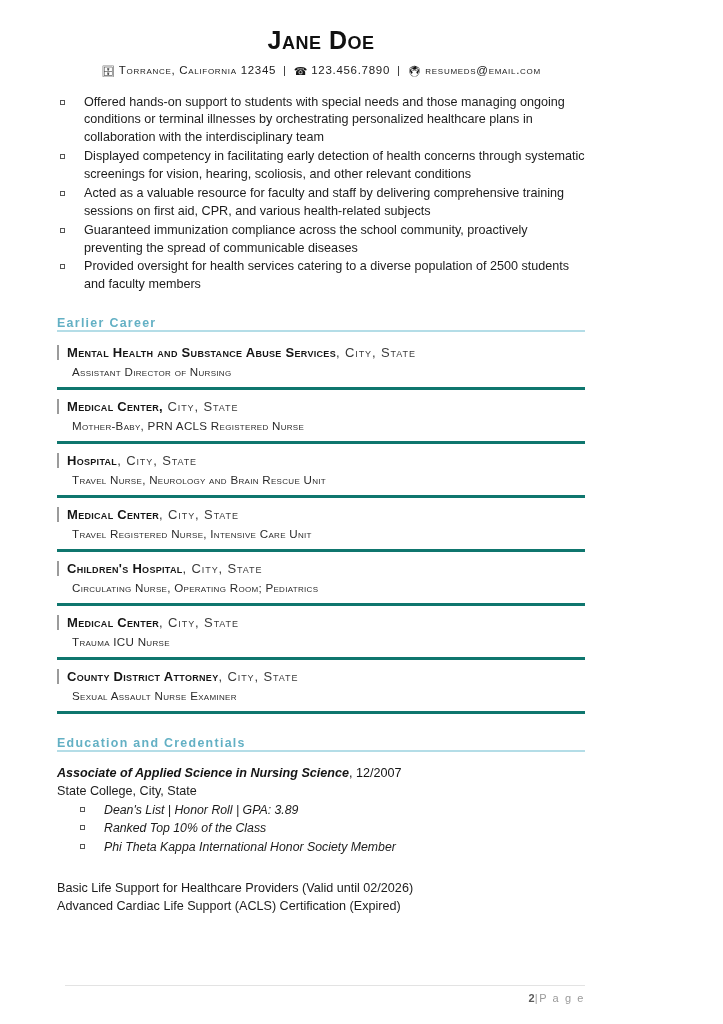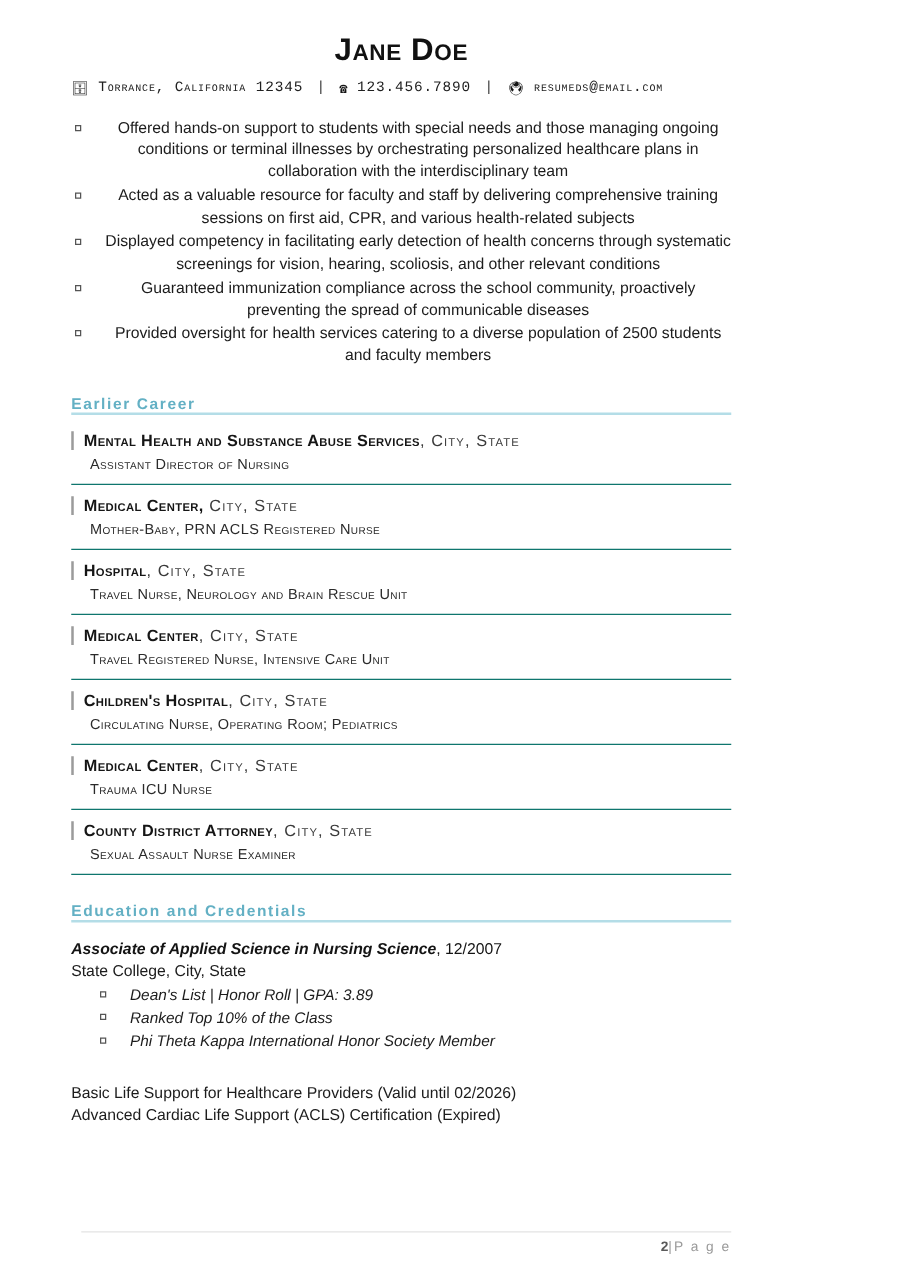--- a/index.html
+++ b/index.html
@@ -30,28 +30,27 @@
     text-align: center;
     font-weight: bold;
     font-size: 25px;
     letter-spacing: 0.5px;
     font-variant: small-caps;
     margin: 27px 0 0 0;
     line-height: 1.1;
     color: #111111;
   }
   .contact {
-    text-align: left;
+    text-align: center;
     font-size: 11.5px;
     font-variant: small-caps;
     letter-spacing: 0.7px;
     color: #202020;
     margin-top: 9px;
     white-space: nowrap;
-    font-family: Liberation Mono, monospace;
   }
   .contact .ic {
     font-variant: normal;
     letter-spacing: 0;
     font-size: 11px;
     display: inline-block;
     vertical-align: -1px;
     color: #151515;
   }
   .contact .sep {
@@ -66,21 +65,20 @@
     padding: 0;
     list-style: none;
   }
   .toplist li {
     position: relative;
     padding-left: 27px;
     font-size: 12.6px;
     line-height: 1.42;
     color: #1c1c1c;
     margin-bottom: 1px;
-    text-align: center;
   }
   .sqbullet::before {
     content: "";
     position: absolute;
     left: 3px;
     top: 6px;
     width: 3px;
     height: 3px;
     border: 1px solid #555;
     background: #ffffff;
@@ -98,21 +96,21 @@
   .section-rule {
     height: 2px;
     background: #b4dde7;
     margin-bottom: 4px;
   }
 
   
   .job {
     position: relative;
     padding: 9px 0 8px 10px;
-    border-bottom: 1px solid #0f766e;
+    border-bottom: 3px solid #0f766e;
   }
   .job .bar {
     position: absolute;
     left: 0;
     top: 9px;
     width: 2px;
     height: 15px;
     background: #9b9b9b;
   }
   .job-company {
@@ -211,22 +209,22 @@
       <span class="ic">☎</span>
       <span>123.456.7890</span>
       <span class="sep">|</span>
       <span class="ic">🖲</span>
       <span>resumeds@email.com</span>
     </div>
   </div>
 
   <ul class="toplist">
     <li class="sqbullet">Offered hands-on support to students with special needs and those managing ongoing conditions or terminal illnesses by orchestrating personalized healthcare plans in collaboration with the interdisciplinary team</li>
+    <li class="sqbullet">Displayed competency in facilitating early detection of health concerns through systematic screenings for vision, hearing, scoliosis, and other relevant conditions</li>
     <li class="sqbullet">Acted as a valuable resource for faculty and staff by delivering comprehensive training sessions on first aid, CPR, and various health-related subjects</li>
-    <li class="sqbullet">Displayed competency in facilitating early detection of health concerns through systematic screenings for vision, hearing, scoliosis, and other relevant conditions</li>
     <li class="sqbullet">Guaranteed immunization compliance across the school community, proactively preventing the spread of communicable diseases</li>
     <li class="sqbullet">Provided oversight for health services catering to a diverse population of 2500 students and faculty members</li>
   </ul>
 
   <div class="section-head">Earlier Career</div>
   <div class="section-rule"></div>
 
   <div>
     <div class="job">
       <span class="bar"></span>

